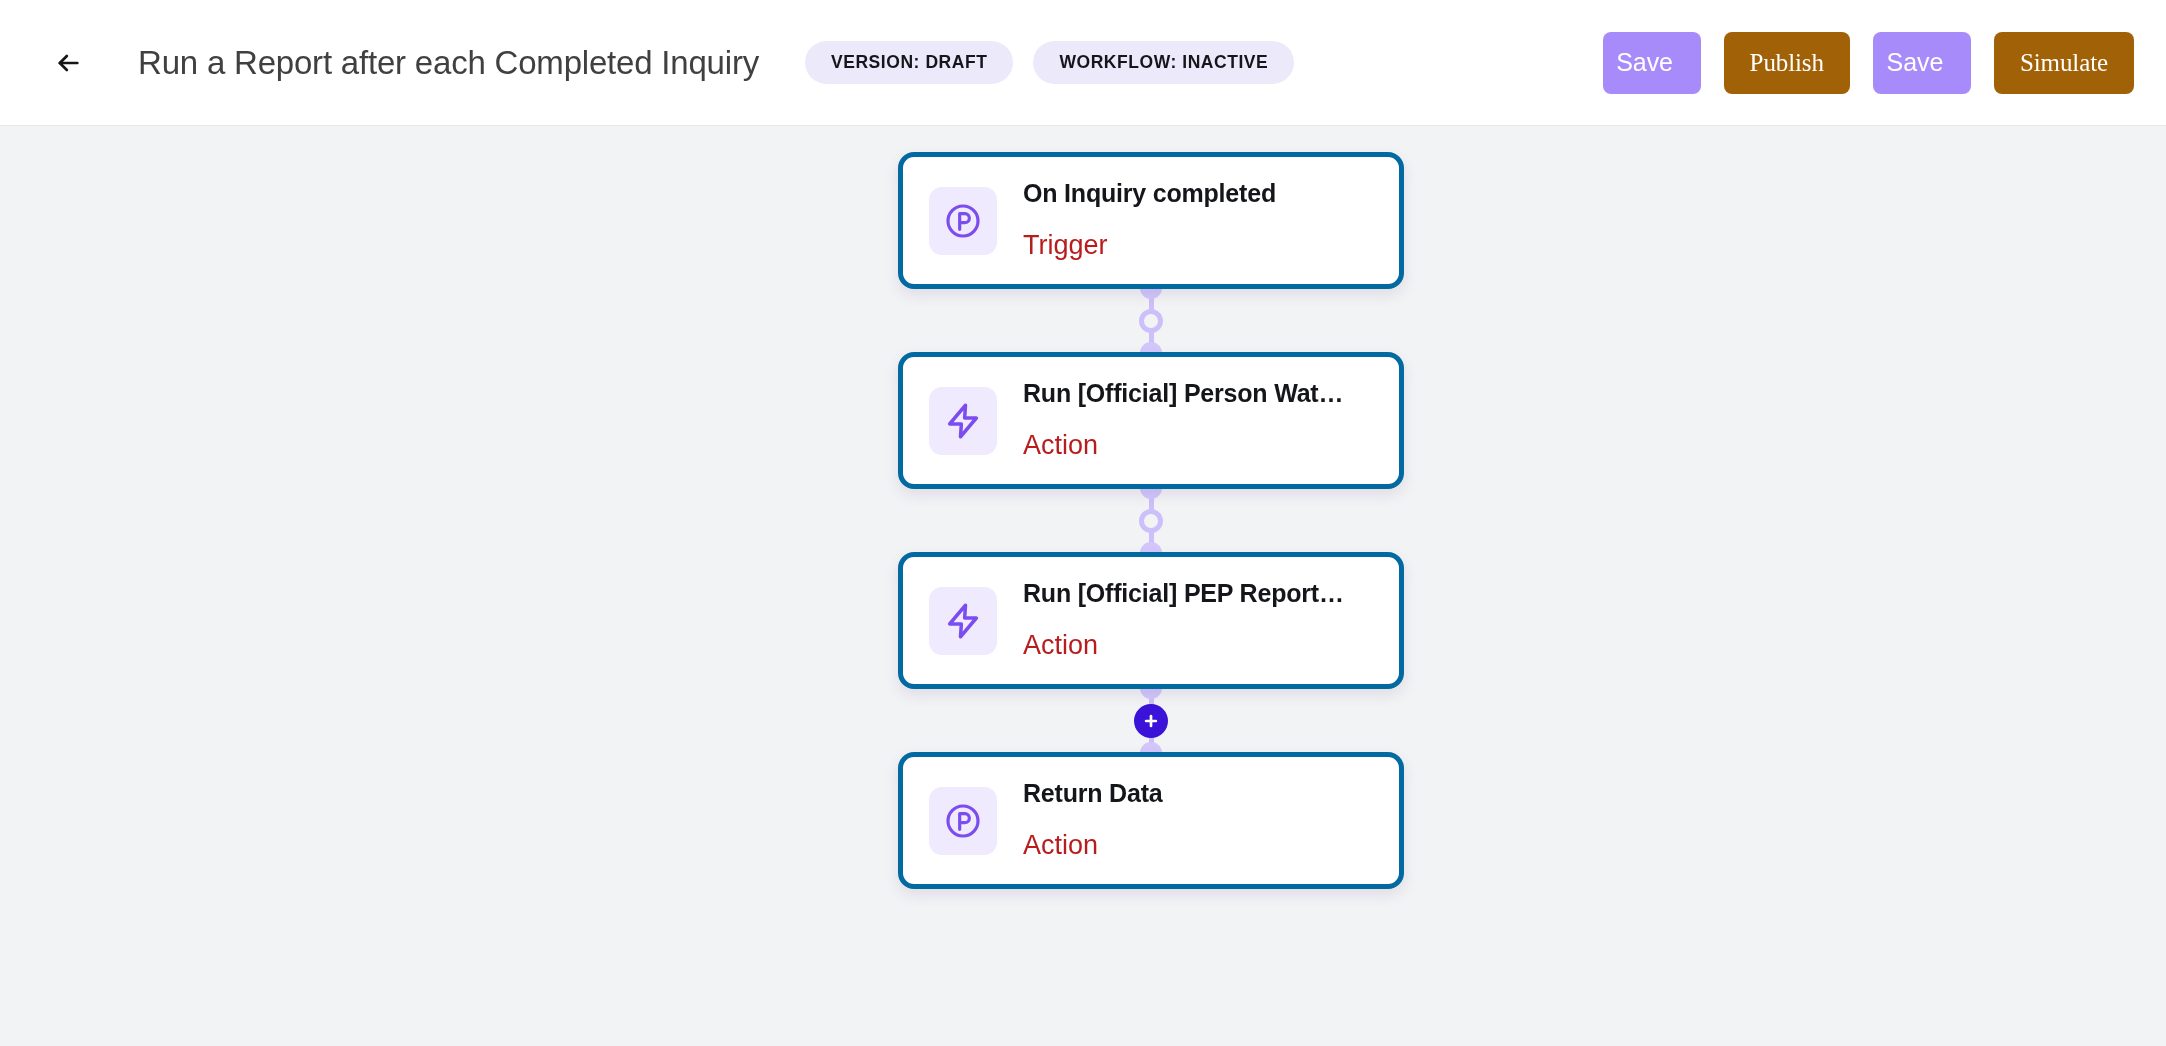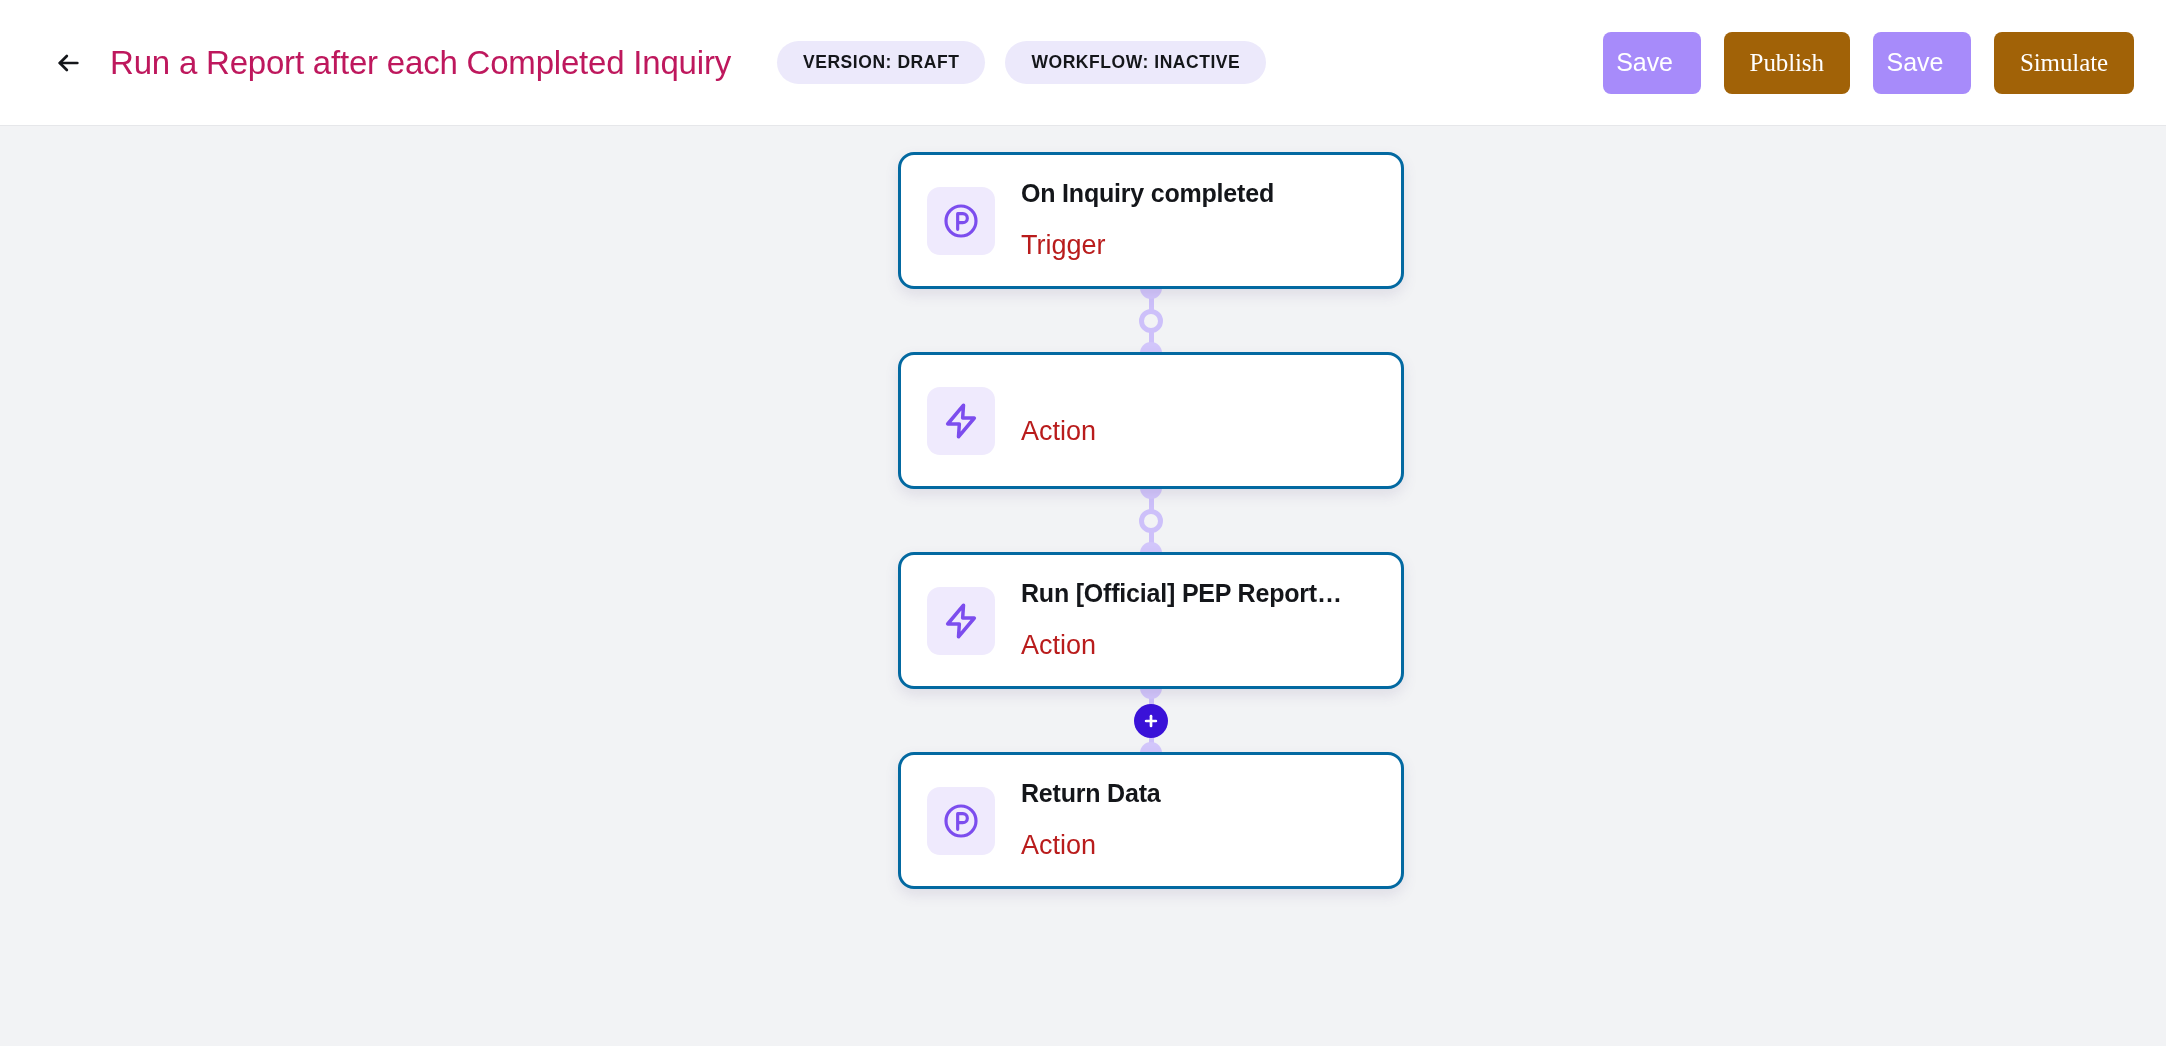--- a/index.html
+++ b/index.html
@@ -37,24 +37,24 @@
     justify-content: center;
     background: transparent;
     border: none;
     padding: 0;
     cursor: pointer;
     border-radius: 6px;
   }
   .back-btn svg { display: block; }
 
   .page-title {
-    margin-left: 20px;
+    margin-left: 48px;
     font-size: 33px;
     font-weight: 400;
-    color: #be185d;
+    color: #404040;
     letter-spacing: -0.2px;
     white-space: nowrap;
     line-height: 1;
   }
 
   .badges {
     display: flex;
     align-items: center;
     gap: 20px;
     margin-left: 46px;
@@ -112,21 +112,21 @@
     width: 506px;
   }
 
   
   .node {
     position: relative;
     box-sizing: border-box;
     width: 506px;
     height: 137px;
     background: #ffffff;
-    border: 3px solid #0369a1;
+    border: 5px solid #0369a1;
     border-radius: 16px;
     box-shadow: 0 6px 14px rgba(90, 80, 130, 0.13);
     display: flex;
     align-items: center;
     padding-left: 26px;
     cursor: pointer;
     z-index: 2;
   }
   .node-icon {
     width: 68px;
@@ -273,20 +273,21 @@
       <div class="conn-mid-ring"></div>
     </div>
 
     <div class="node">
       <div class="node-icon">
         <svg width="40" height="40" viewBox="0 0 24 24" fill="none" stroke="#7c4dee" stroke-width="2.1" stroke-linecap="round" stroke-linejoin="round">
           <polygon points="13.5 2.5 4 13.8 11 13.8 10.5 21.5 20 10.2 13 10.2 13.5 2.5"></polygon>
         </svg>
       </div>
       <div class="node-text">
+        <div class="node-title">Run [Official] Person Wat…</div>
         <div class="node-sub">Action</div>
       </div>
     </div>
 
     <div class="connector">
       <div class="conn-line"></div>
       <div class="dot-top"></div>
       <div class="dot-bottom"></div>
       <div class="conn-mid-ring"></div>
     </div>

